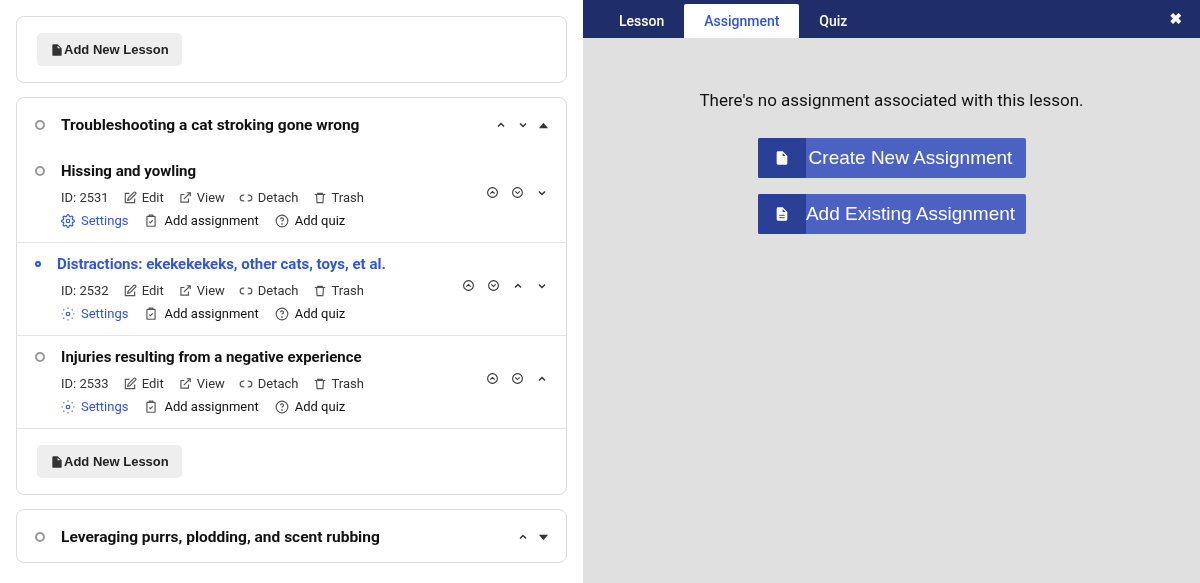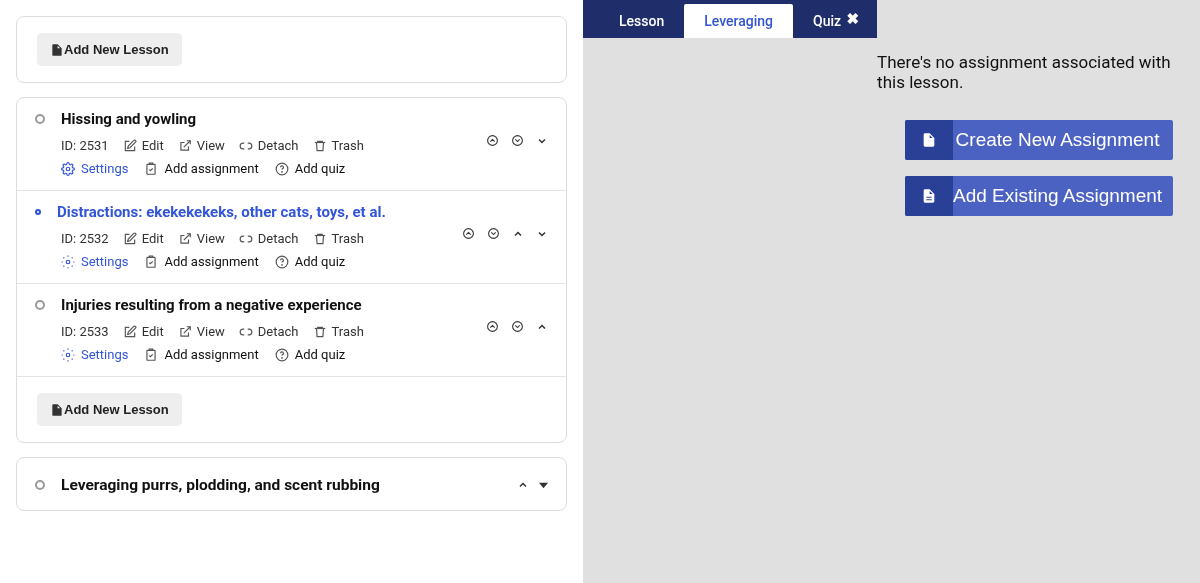--- a/index.html
+++ b/index.html
@@ -1,18 +1,18 @@
 <!DOCTYPE html>
 <html><head>
 <meta charset="utf-8">
 <style>
   * { box-sizing: border-box; margin: 0; padding: 0; }
   body { font-family: -apple-system, BlinkMacSystemFont, "Segoe UI", Roboto, Helvetica, Arial, sans-serif; font-size: 14px; color: #111; background: #fff; width: 1200px; height: 583px; overflow: hidden; display: flex; }
   .left-pane { width: 583px; height: 583px; padding: 0 16px; overflow-y: auto; }
-  .right-pane { width: 617px; height: 583px; background: #e0e0e0; display: flex; }
+  .right-pane { width: 617px; height: 583px; background: #e0e0e0; display: flex; flex-direction: column; }
   
   .card { border: 1px solid #ddd; border-radius: 8px; margin-bottom: 14px; background: #fff; }
   .card .add-row { padding: 16px 20px; }
   .add-btn { display: inline-flex; align-items: center; background: #eee; border: none; border-radius: 5px; padding: 9px 13px; font-size: 13px; font-weight: 600; cursor: pointer; color:#222;justify-content:center; }
   .section-header { display: flex; align-items: center; padding: 18px 18px 16px 18px; cursor: pointer; }
   .bullet-open { width: 10px; height: 10px; border: 2px solid #999; border-radius: 50%; margin-right: 16px; flex-shrink:0; }
   .bullet-filled { width: 6px; height: 6px; border: 2px solid #2b54d6; border-radius: 50%; margin-right: 16px; flex-shrink:0; }
   .section-title { font-weight: 700; font-size: 15.5px; flex: 1; color: #111; }
   .header-ctrls { display: flex; align-items: center; gap: 10px; color: #333; }
   .chev { font-size: 13px; line-height: 1; cursor:pointer; display:inline-block;}
@@ -51,20 +51,41 @@
         <svg class="sm-icon" viewBox="0 0 24 24" fill="#333">
             <path d="M14 2H6a2 2 0 0 0-2 2v16a2 2 0 0 0 2 2h12a2 2 0 0 0 2-2V8l-6-6zM13 3.5 18.5 9H13V3.5zM12 18v-2h-2v-2h2v-2h2v2h2v2h-2v2h-2z" style="display:none"></path>
             <path d="M13 2H6a2 2 0 0 0-2 2v16a2 2 0 0 0 2 2h12a2 2 0 0 0 2-2V9l-7-7zm0 2.5L17.5 9H13V4.5z"></path>
           </svg>
         <span>Add New Lesson</span>
       </button>
     </div>
   </div>
 
   <div class="card">
+    <div class="section-header">
+      <span class="bullet-open"></span>
+      <span class="section-title">Troubleshooting a cat stroking gone wrong</span>
+      <span class="header-ctrls">
+        <span class="chev">
+            <svg width="12" height="12" viewBox="0 0 24 24" fill="none" stroke="#333" stroke-width="3">
+              <polyline points="6 15 12 9 18 15"></polyline>
+            </svg>
+          </span>
+        <span class="chev">
+            <svg width="12" height="12" viewBox="0 0 24 24" fill="none" stroke="#333" stroke-width="3">
+              <polyline points="6 9 12 15 18 9"></polyline>
+            </svg>
+          </span>
+        <span class="chev">
+            <svg width="9" height="9" viewBox="0 0 10 6" fill="#333">
+              <polygon points="5,0 10,6 0,6"></polygon>
+            </svg>
+          </span>
+      </span>
+    </div>
 
     <div class="lesson">
       <div class="lesson-head">
         <span class="bullet-open"></span>
         <span class="lesson-title">Hissing and yowling</span>
       </div>
       <div class="lesson-meta" style="padding-left:26px;">
         <span>ID: 2531</span>
         <span class="item">
             <svg class="sm-icon" viewBox="0 0 24 24" fill="none" stroke="#555" stroke-width="2">
@@ -343,21 +364,21 @@
           </span>
       </span>
     </div>
   </div>
 
 </div>
 
 <div class="right-pane">
   <div class="tab-bar">
     <div class="tab">Lesson</div>
-    <div class="tab active">Leveraging</div>
+    <div class="tab active">Assignment</div>
     <div class="tab">Quiz</div>
     <span class="close-x">✖</span>
   </div>
   <div class="right-body">
     <div class="empty-state">There's no assignment associated with this lesson.</div>
     <button class="big-btn">
       <span class="icon-part">
         <svg width="16" height="18" viewBox="0 0 24 24" fill="#fff">
             <path d="M13 2H6a2 2 0 0 0-2 2v16a2 2 0 0 0 2 2h12a2 2 0 0 0 2-2V9l-7-7zm0 2.5L17.5 9H13V4.5z"></path>
           </svg>

